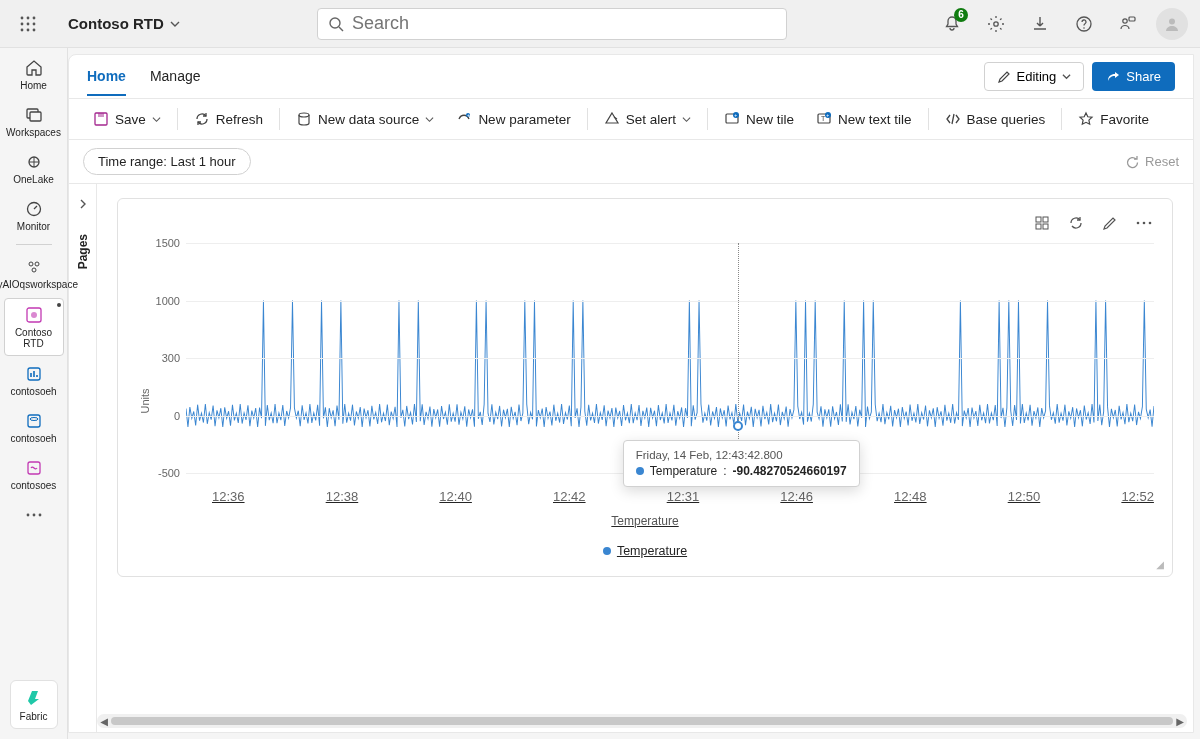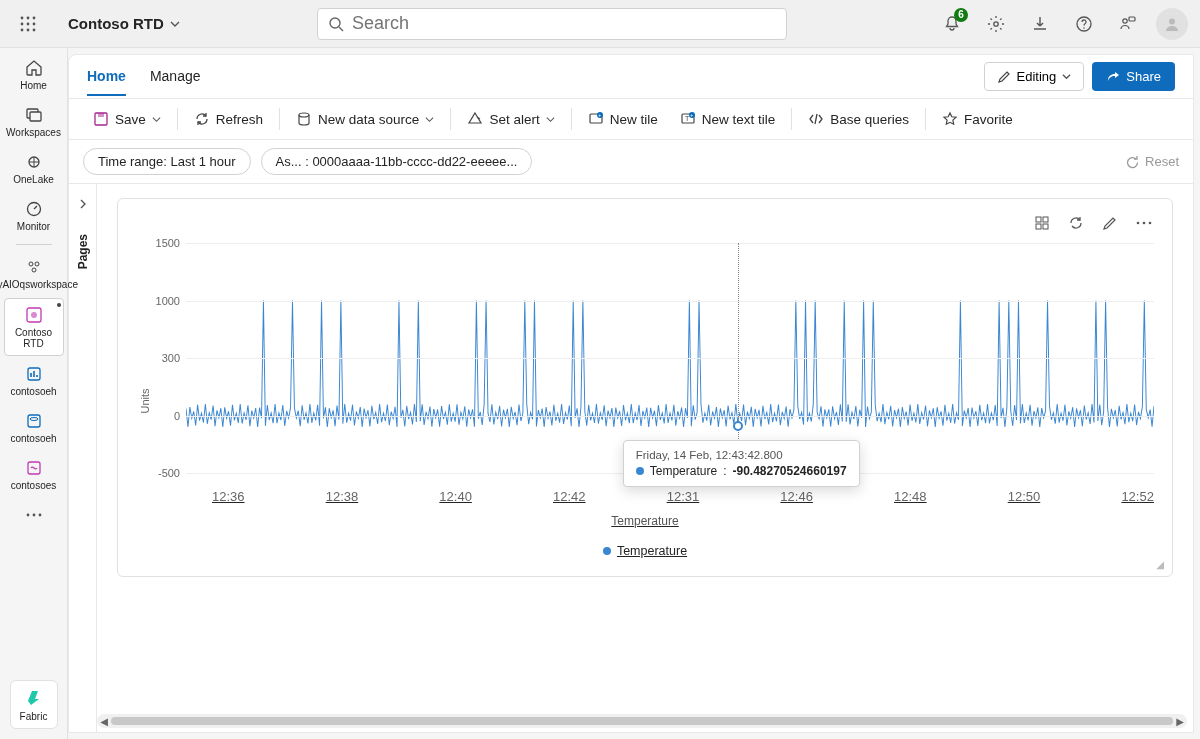--- a/index.html
+++ b/index.html
@@ -289,20 +289,28 @@
       <div class="tbtn">
         <svg width="16" height="16" viewBox="0 0 16 16">
             <ellipse cx="8" cy="4" rx="5" ry="2" stroke="#444" stroke-width="1.2" fill="none"></ellipse>
             <path d="M3 4v8c0 1.1 2.2 2 5 2s5-.9 5-2V4" stroke="#444" stroke-width="1.2" fill="none"></path>
           </svg>
         <span>New data source</span>
         <svg width="9" height="9" viewBox="0 0 10 10">
             <path d="M1 3l4 4 4-4" stroke="#555" stroke-width="1.2" fill="none"></path>
           </svg>
       </div>
+      <div class="tbtn">
+        <svg width="16" height="16" viewBox="0 0 16 16">
+            <path d="M3 8c2-5 8-5 10 0" stroke="#444" stroke-width="1.3" fill="none"></path>
+            <circle cx="12" cy="4" r="2" fill="#0f6cbd"></circle>
+            <text x="11" y="6" font-size="5" fill="#fff">+</text>
+          </svg>
+        <span>New parameter</span>
+      </div>
       <div class="tsep"></div>
       <div class="tbtn">
         <svg width="16" height="16" viewBox="0 0 16 16">
             <path d="M8 2l6 10H2z" stroke="#444" stroke-width="1.2" fill="none"></path>
             <path d="M10 6l3 2" stroke="#444" stroke-width="1.2"></path>
           </svg>
         <span>Set alert</span>
         <svg width="9" height="9" viewBox="0 0 10 10">
             <path d="M1 3l4 4 4-4" stroke="#555" stroke-width="1.2" fill="none"></path>
           </svg>
@@ -336,21 +344,20 @@
       <div class="tbtn">
         <svg width="16" height="16" viewBox="0 0 16 16">
             <path d="M8 2l1.8 3.8 4.2.4-3.1 2.9.8 4.1L8 11.3 4.3 13.2l.8-4.1L2 6.2l4.2-.4z" stroke="#444" stroke-width="1.2" fill="none"></path>
           </svg>
         <span>Favorite</span>
       </div>
     </div>
 
     <div class="filterbar">
       <div class="pill">Time range: Last 1 hour</div>
-      <div class="pill">As... : 0000aaaa-11bb-cccc-dd22-eeeee...</div>
       <div class="reset">
         <svg width="14" height="14" viewBox="0 0 14 14">
             <path d="M11 4a5 5 0 1 0 1.5 3.5" stroke="#999" stroke-width="1.3" fill="none"></path>
             <path d="M12 1v3h-3" stroke="#999" stroke-width="1.3" fill="none"></path>
           </svg>
         <span>Reset</span>
       </div>
     </div>
 
     <div class="content">

